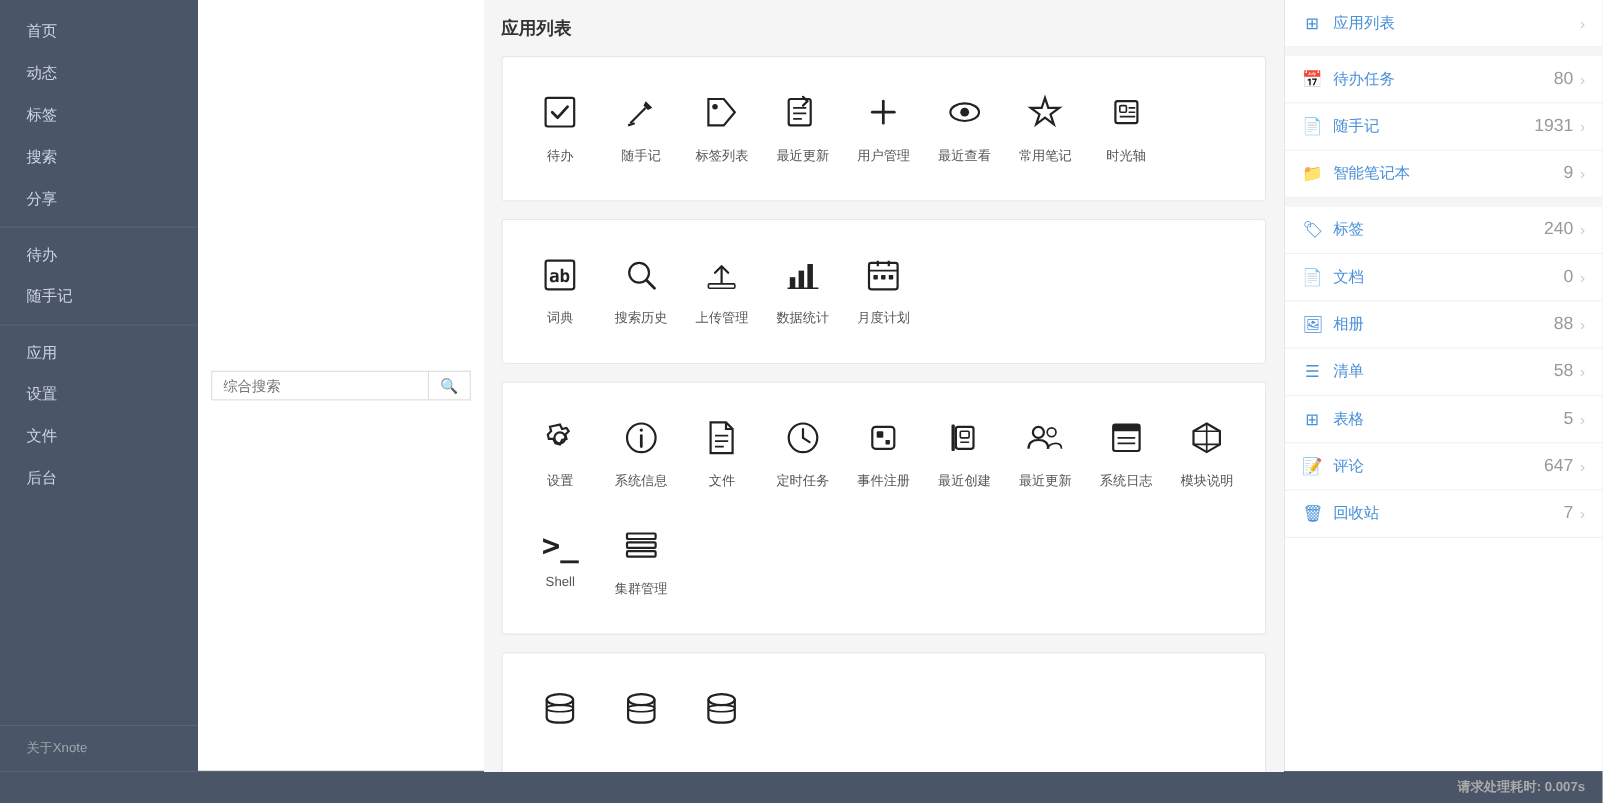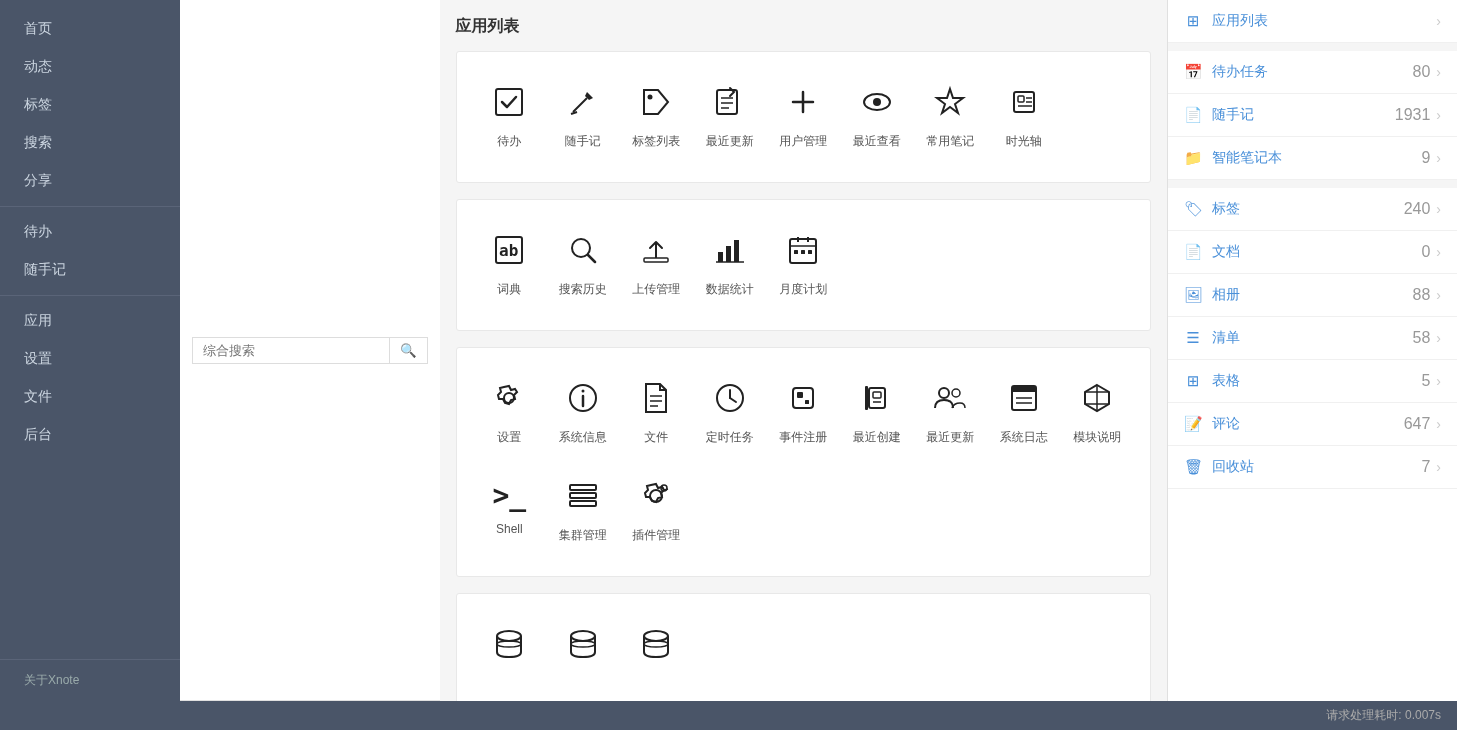--- a/index.html
+++ b/index.html
@@ -36,21 +36,21 @@
     
     .right-panel { width: 290px; background: #fff; border-left: 1px solid #e0e0e0; overflow-y: auto; flex-shrink: 0; }
     .right-item { display: flex; align-items: center; padding: 12px 16px; border-bottom: 1px solid #f0f0f0; cursor: pointer; }
     .right-item-icon { color: #4a90d9; font-size: 15px; margin-right: 10px; width: 18px; text-align: center; }
     .right-item-label { color: #4a90d9; font-size: 14px; flex: 1; }
     .right-item-count { color: #999; font-size: 16px; margin-right: 6px; }
     .right-item-arrow { color: #ccc; font-size: 14px; }
     .right-item-divider { height: 8px; background: #f5f5f5; }
 
     
-    .footer { background: #4a5568; color: #aaa; font-size: 12px; padding: 6px 16px; display: flex; justify-content: flex-end; }
+    .footer { background: #4a5568; color: #aaa; font-size: 12px; padding: 6px 16px; display: flex; justify-content: flex-end; font-weight: bold; }
   </style>
 </head>
 <body>
 
 <div class="main-layout">
 
   <div class="sidebar">
     <div class="sidebar-nav">
       <div class="sidebar-item">首页</div>
       <div class="sidebar-item">动态</div>
@@ -327,31 +327,20 @@
           <div class="app-item">
             <div class="app-icon">
               <svg viewBox="0 0 36 36" fill="none" xmlns="http://www.w3.org/2000/svg">
                   <rect x="5" y="7" width="26" height="5" rx="1" stroke="#222" stroke-width="2" fill="none"></rect>
                   <rect x="5" y="15" width="26" height="5" rx="1" stroke="#222" stroke-width="2" fill="none"></rect>
                   <rect x="5" y="23" width="26" height="5" rx="1" stroke="#222" stroke-width="2" fill="none"></rect>
                 </svg>
             </div>
             <span class="app-label">集群管理</span>
           </div>
-          <div class="app-item">
-            <div class="app-icon">
-              <svg viewBox="0 0 36 36" fill="none" xmlns="http://www.w3.org/2000/svg">
-                  <circle cx="18" cy="18" r="6" stroke="#222" stroke-width="2" fill="none"></circle>
-                  <path d="M18 6 l2 4 4-1 2 3-3 3 1 4-4 1-2 4-4-1-2-4-4 0-1-4 3-3-1-4 4-1z" stroke="#222" stroke-width="2" fill="none"></path>
-                  <circle cx="26" cy="10" r="3" stroke="#222" stroke-width="1.5" fill="none"></circle>
-                  <path d="M24 8 l2 4 4-1" stroke="#222" stroke-width="1.5" fill="none"></path>
-                </svg>
-            </div>
-            <span class="app-label">插件管理</span>
-          </div>
           <div style="grid-column: span 5;"></div>
         </div>
       </div>
 
       <div class="app-section">
         <div style="display:grid; grid-template-columns: repeat(9,1fr); gap:8px;">
           <div class="app-item">
             <div class="app-icon">
               <svg viewBox="0 0 36 36" fill="none" xmlns="http://www.w3.org/2000/svg">
                   <ellipse cx="18" cy="10" rx="12" ry="5" stroke="#222" stroke-width="2" fill="none"></ellipse>

